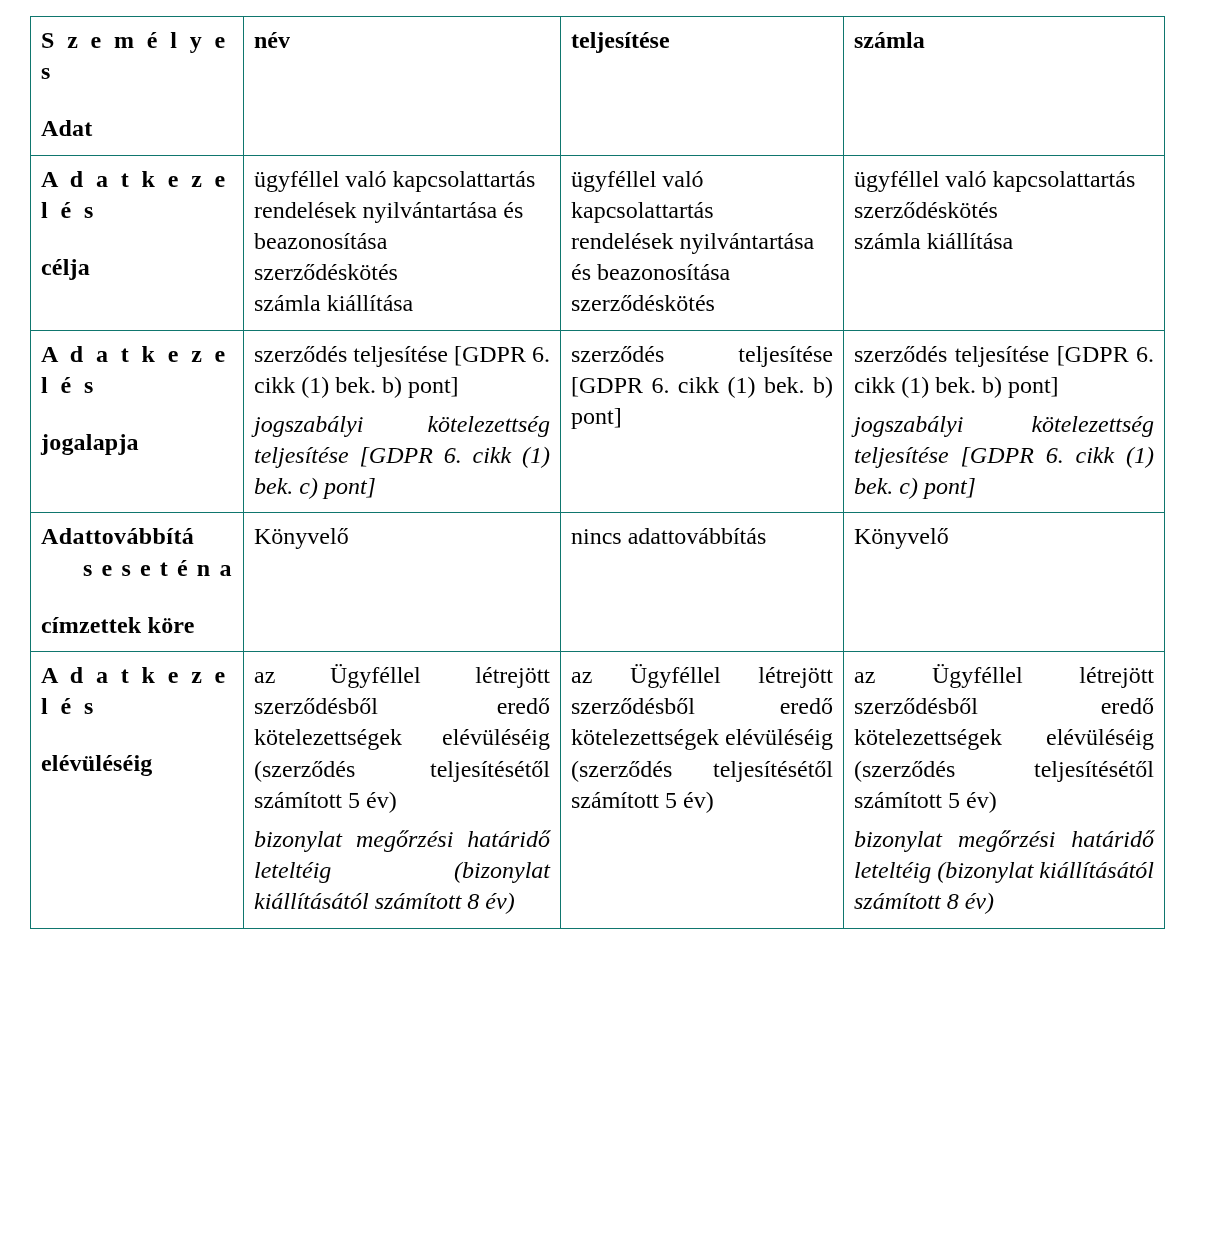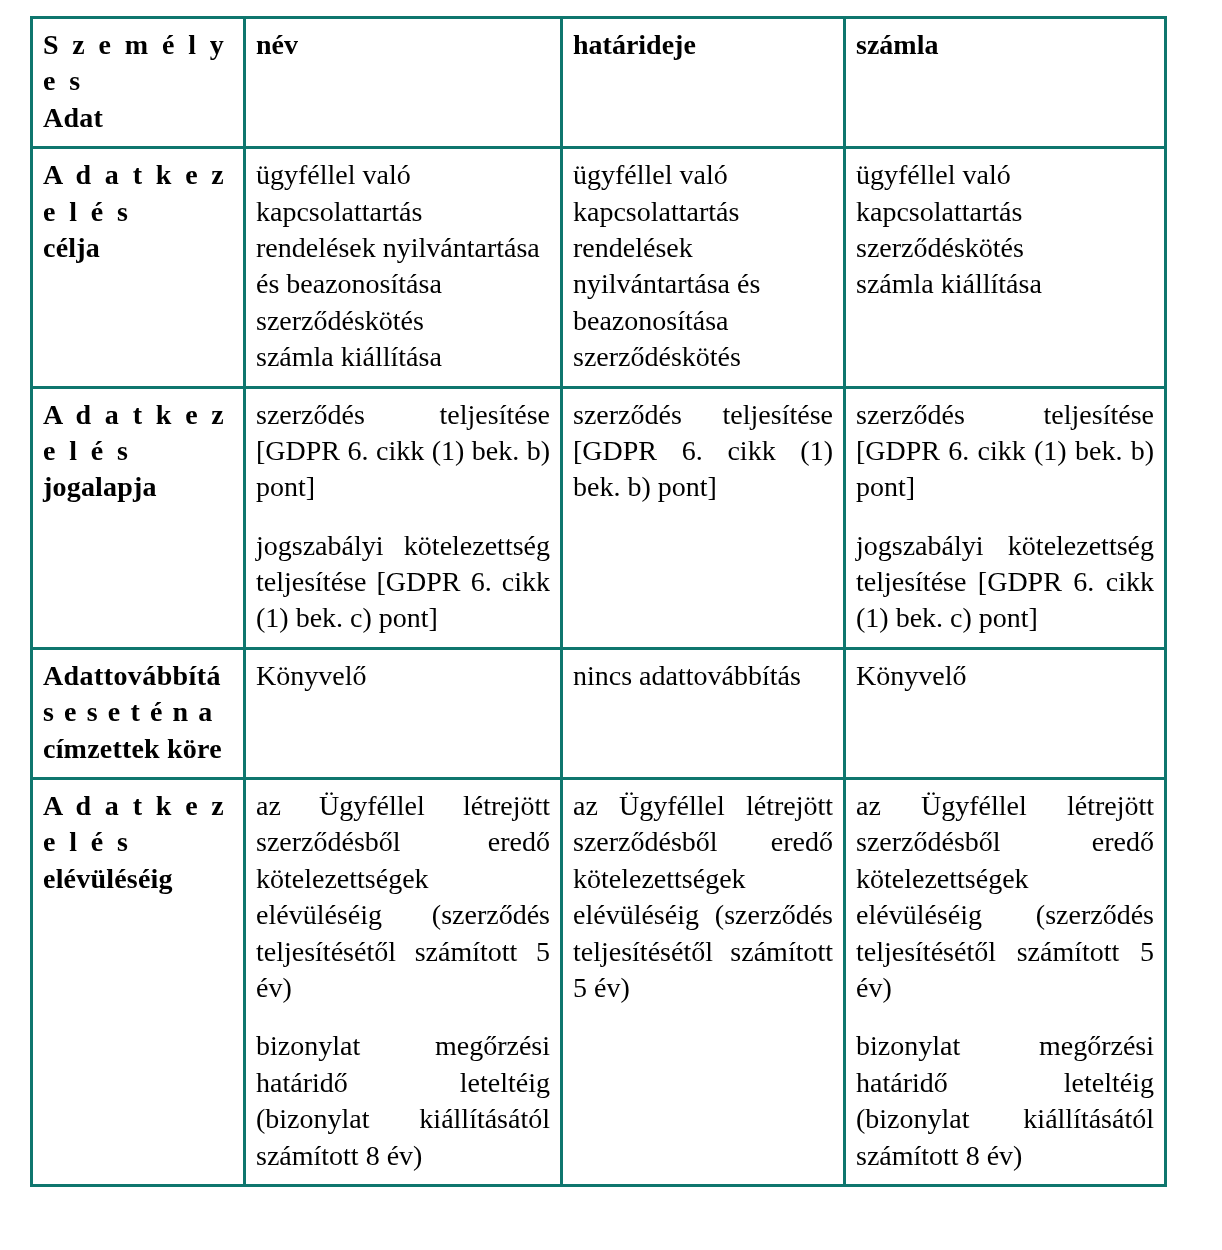--- a/index.html
+++ b/index.html
@@ -23,52 +23,54 @@
   table.gdpr-table {
     position: absolute;
     left: 30px;
     top: 16px;
     width: 1134px;
     border-collapse: collapse;
     table-layout: fixed;
     background: #ffffff;
   }
   table.gdpr-table td {
-    border: 3px solid #0f766e;
+    border: 1px solid #0f766e;
     vertical-align: top;
     padding: 8px 10px 10px 10px;
-    font-size: 28px;
+    font-size: 24px;
     line-height: 1.30;
   }
   col.c-label { width: 213px; }
   col.c-one   { width: 317px; }
   col.c-two   { width: 283px; }
   col.c-three { width: 321px; }
 
   .label {
     font-weight: bold;
     letter-spacing: 0.4px;
   }
   .label .spaced {
     letter-spacing: 3.4px;
   }
   .label .spaced-lite {
     letter-spacing: 1.6px;
+    text-align: right;
   }
-  .label .line2 { letter-spacing: 0.2px; }
+  .label .line2 { letter-spacing: 0.2px; margin-top: 26px; }
 
   .cell-text {
     white-space: pre-line;
   }
   .justify {
     text-align: justify;
     text-align-last: left;
   }
   .para + .para {
-    margin-top: 22px;
+    margin-top: 8px;
+    font-style: italic;
   }
   .tall-row td { padding-top: 9px; }
 </style>
 </head>
 <body>
 
 <div class="page">
   <table class="gdpr-table">
     <colgroup>
       <col class="c-label">
@@ -80,21 +82,21 @@
 
       <tr>
         <td class="label">
           <div class="spaced">S z e m é l y e s</div>
           <div class="line2">Adat</div>
         </td>
         <td>
           <div class="cell-text" style="font-weight:bold;">név</div>
         </td>
         <td>
-          <div class="cell-text" style="font-weight:bold;">határideje</div>
+          <div class="cell-text" style="font-weight:bold;">teljesítése</div>
         </td>
         <td>
           <div class="cell-text" style="font-weight:bold;">számla</div>
         </td>
       </tr>
 
 
       <tr>
         <td class="label">
           <div class="spaced">A d a t k e z e l é s</div>

